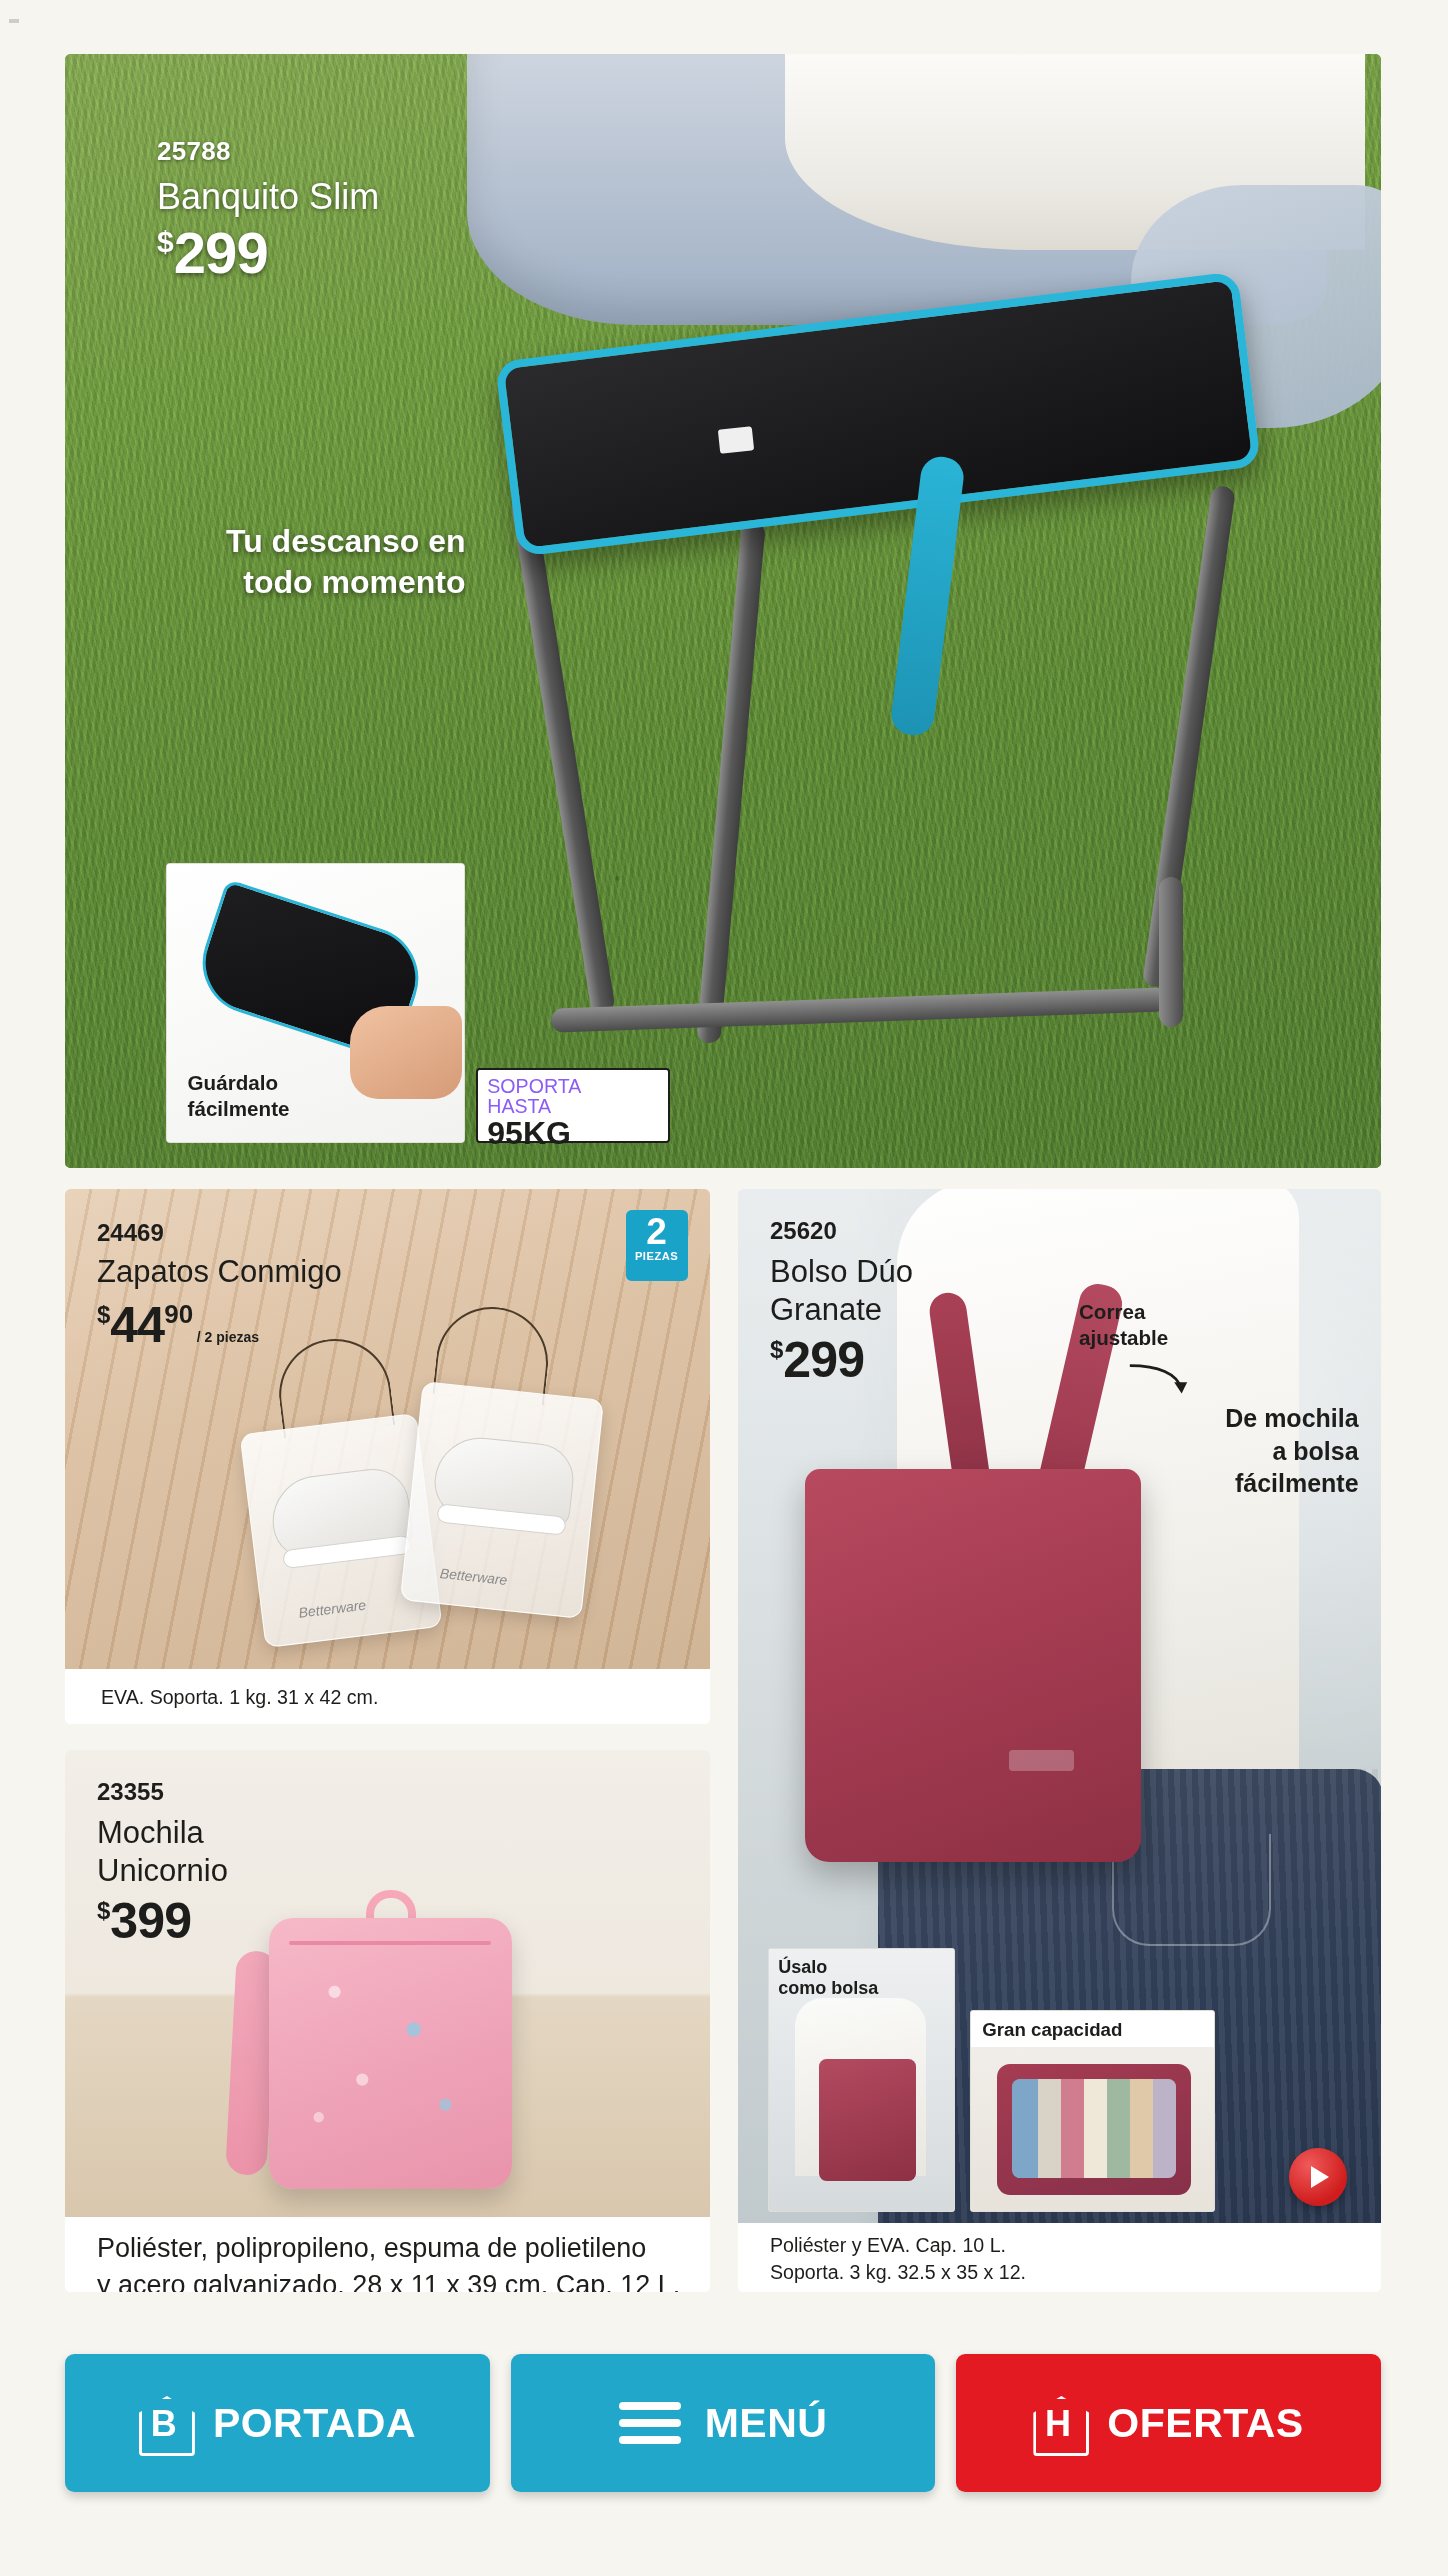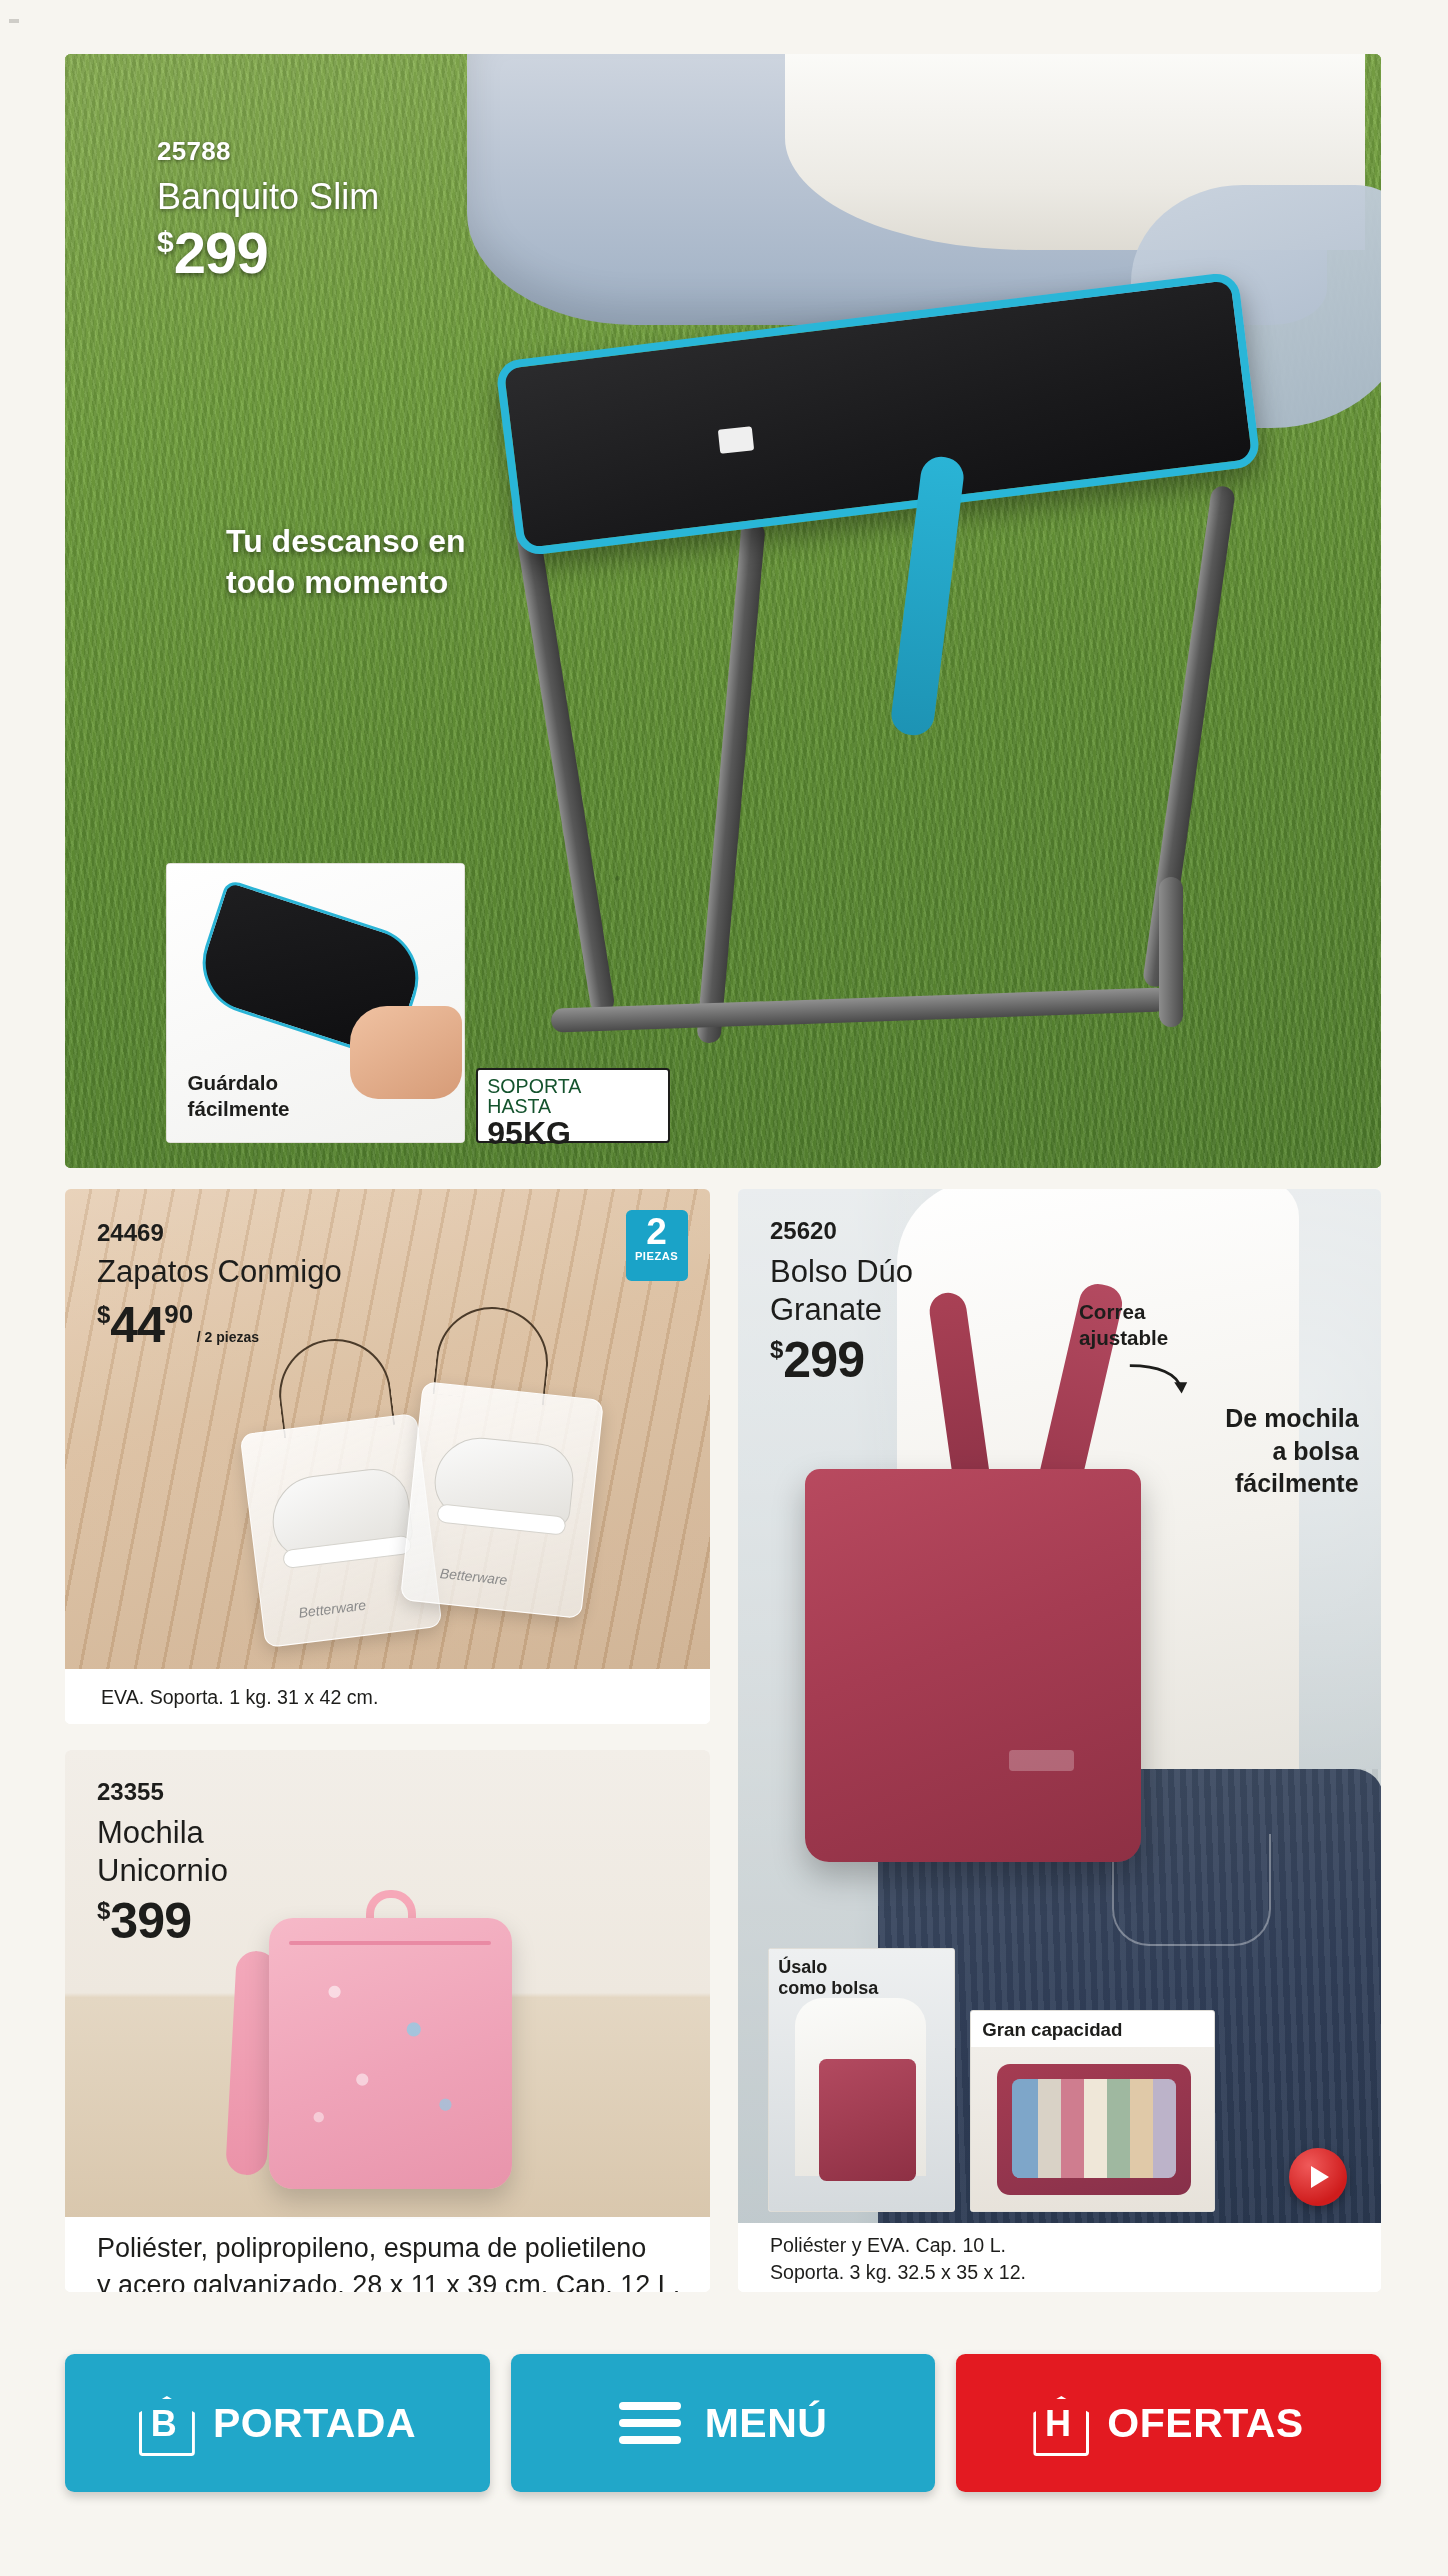--- a/index.html
+++ b/index.html
@@ -170,21 +170,21 @@
     position:absolute; left: 20.6px; bottom: 20.6px;
     color:#1d1d1b; font-size: 20.6px; font-weight:700; line-height: 1.25;
   }
 
   .badge-soporta {
     position:absolute; left: 411px; top: 1014px;
     width: 194px; height: 75px;
     background:#fff; border:2.8px solid #1d1d1b; border-radius: 3.7px;
     padding: 5.6px 7.5px 3.7px 9.3px;
   }
-  .badge-soporta .l1 { font-size: 19.6px; color:#14532d; line-height:1.02; }
+  .badge-soporta .l1 { font-size: 19.6px; color:#8b5cf6; line-height:1.02; }
   .badge-soporta .l2 { font-size: 32px; font-weight:800; color:#1d1d1b; line-height:1.05; margin-top:1.9px;}
 
   .c1-foot {
     position:absolute; left:0; bottom:0;
     width:100%; height: 54px;
     background:#fff;
     display:flex; align-items:center;
     padding-left: 26px;
     font-size: 19.6px; color:#1d1d1b;
   }
@@ -478,21 +478,21 @@
     <div class="legbar2"></div>
     <div class="stool-seat"></div>
     <div class="tag-white"></div>
     <div class="stool-strap"></div>
 
     <div class="c1-code">25788</div>
     <div class="c1-name">Banquito Slim</div>
     <div class="c1-price">
       <span class="cur">$</span><span class="val">299</span>
     </div>
-    <div class="c1-claim" style="white-space:pre-line;">Tu descanso en
+    <div class="c1-claim" style="white-space:pre-line;text-align:right;">Tu descanso en
 todo momento</div>
 
     <div class="inset-pouch">
       <div class="pouch-img"></div>
       <div class="pouch-bag"></div>
       <div class="pouch-hand"></div>
       <div class="pouch-cap" style="white-space:pre-line;">Guárdalo
 fácilmente</div>
     </div>
 

